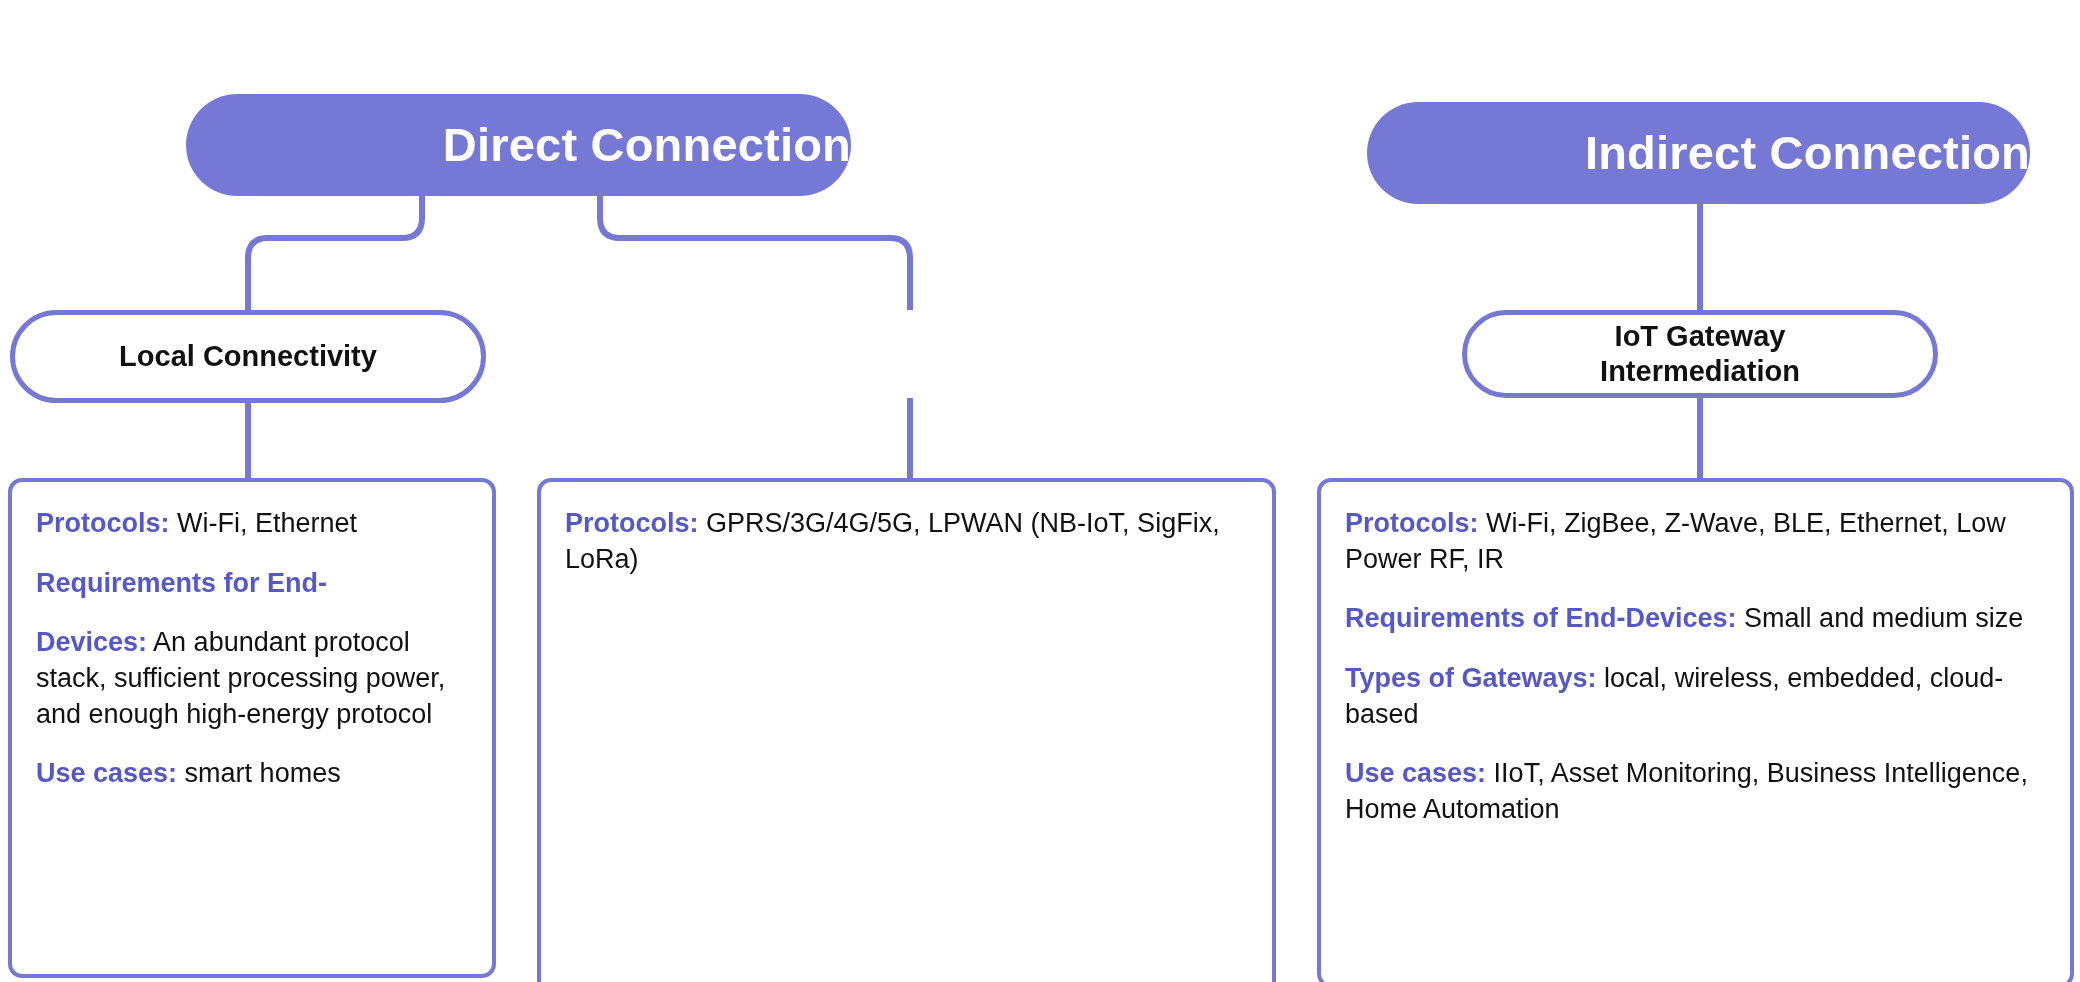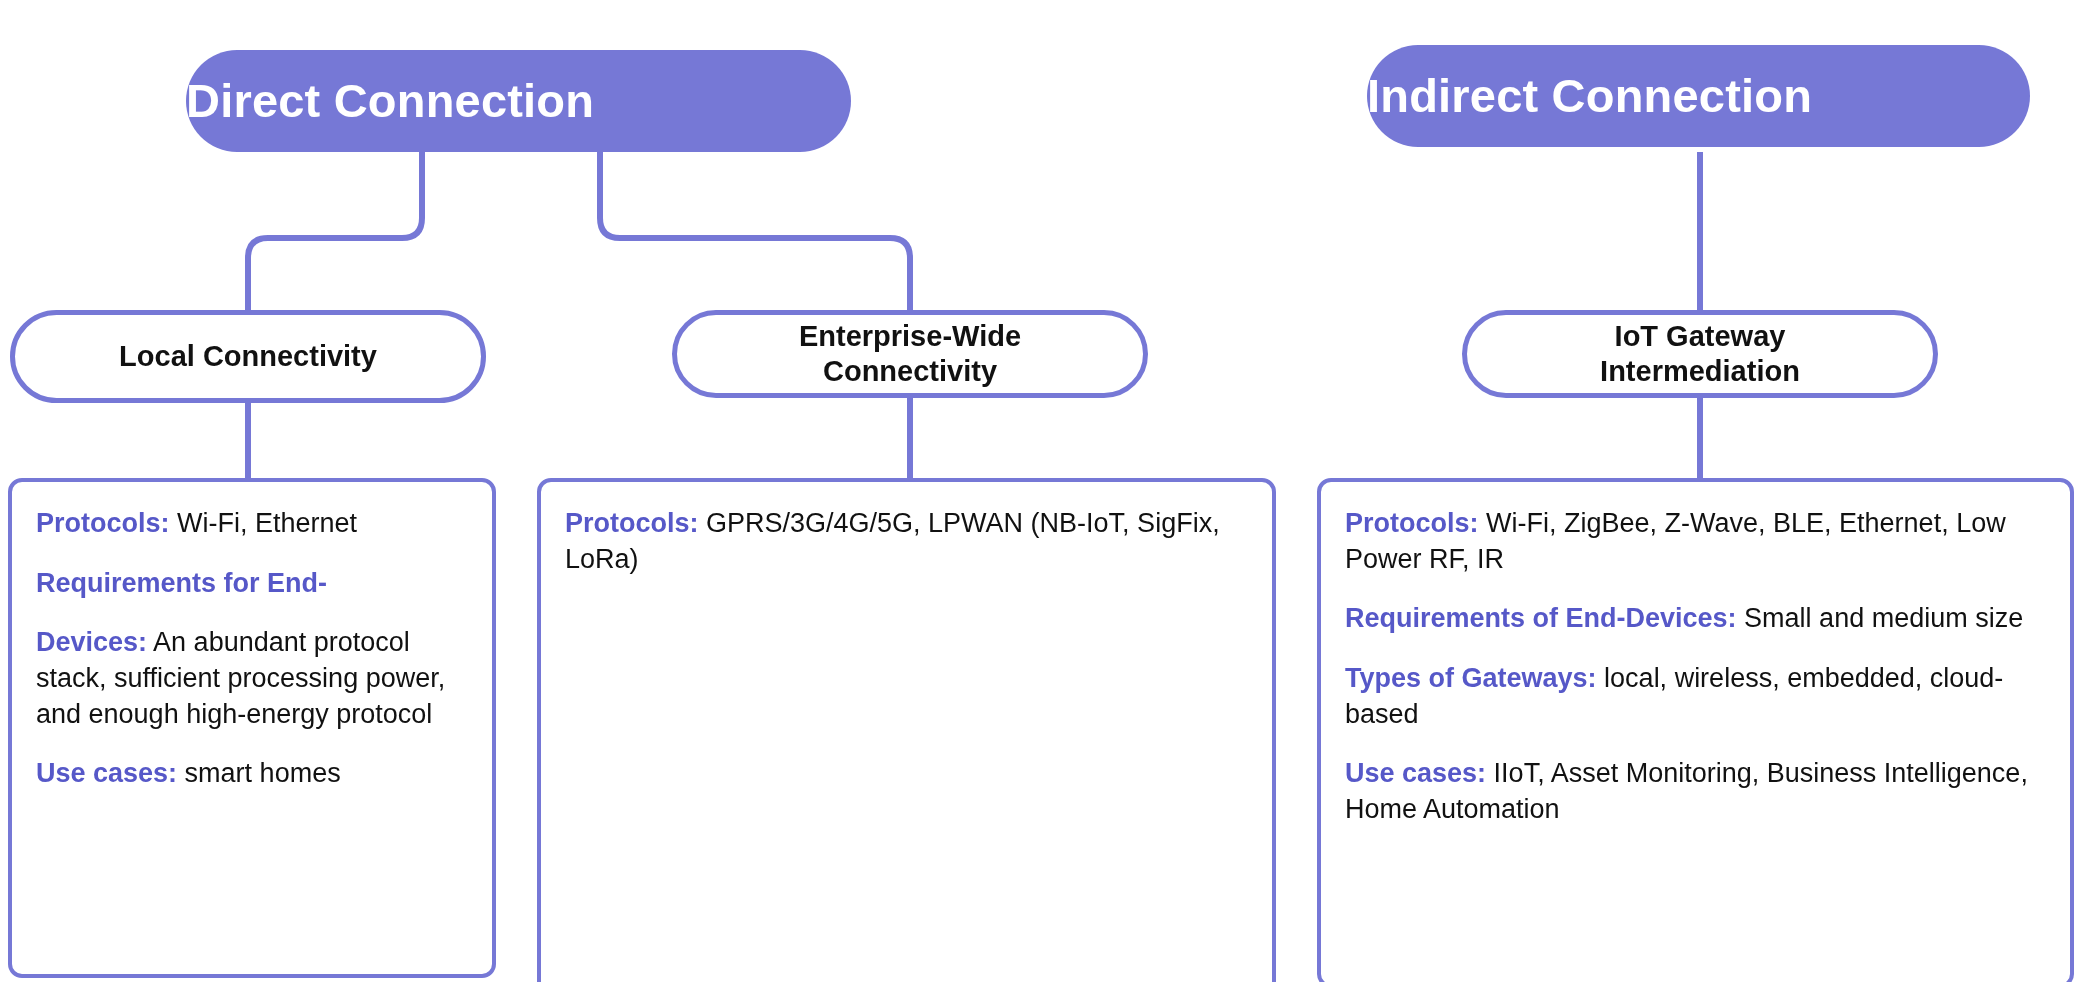--- a/index.html
+++ b/index.html
@@ -37,29 +37,30 @@
   }
 
   
   .root-pill {
     position: absolute;
     z-index: 3;
     background: #7678d6;
     border-radius: 999px;
     display: flex;
     align-items: center;
-    justify-content: flex-start;
+    justify-content: flex-end;
     color: #ffffff;
     font-size: 47px;
     font-weight: 700;
     letter-spacing: 0.2px;
     line-height: 1.05;
+    margin-top: 44px;
   }
   #root-direct   { left: 186px;  top: 50px;  width: 665px; height: 102px; }
-  #root-indirect { left: 1367px; top: 45px;  width: 663px; height: 102px; }
+  #root-indirect { left: 1367px; top: 58px;  width: 663px; height: 102px; }
 
   
   .sub-pill {
     position: absolute;
     z-index: 3;
     background: #ffffff;
     border: 5px solid #7678d6;
     border-radius: 999px;
     display: flex;
     align-items: center;
@@ -126,26 +127,20 @@
   </div>
 
   <div class="root-pill" id="root-indirect">
     <span>Indirect Connection</span>
   </div>
 
   <div class="sub-pill" id="sub-local">
     <span>Local Connectivity</span>
   </div>
 
-  <div class="sub-pill" id="sub-enterprise">
-    <span>
-      <span>Enterprise-Wide</span><br>
-      <span>Connectivity</span>
-    </span>
-  </div>
 
   <div class="sub-pill" id="sub-gateway">
     <span>
       <span>IoT Gateway</span><br>
       <span>Intermediation</span>
     </span>
   </div>
 
   <div class="detail-card" id="card-local">
     <p>

